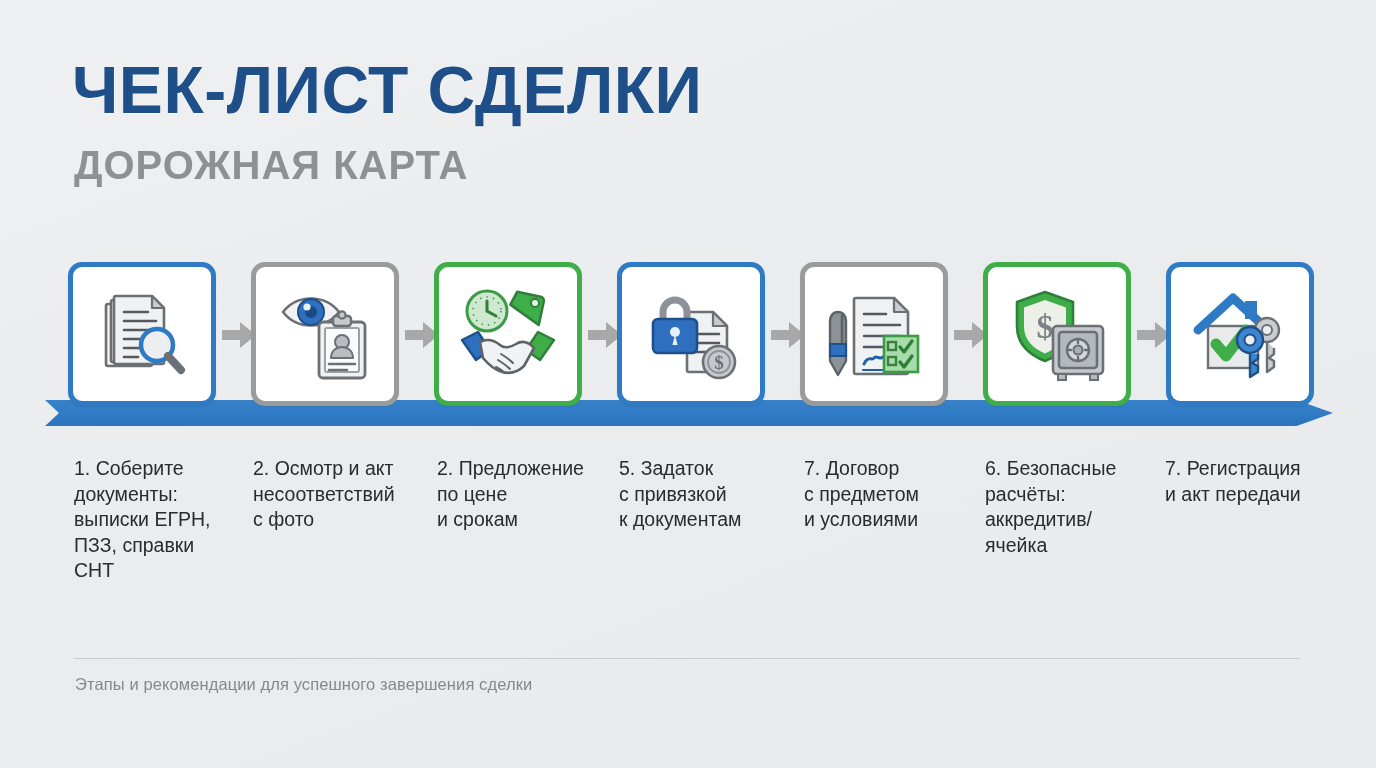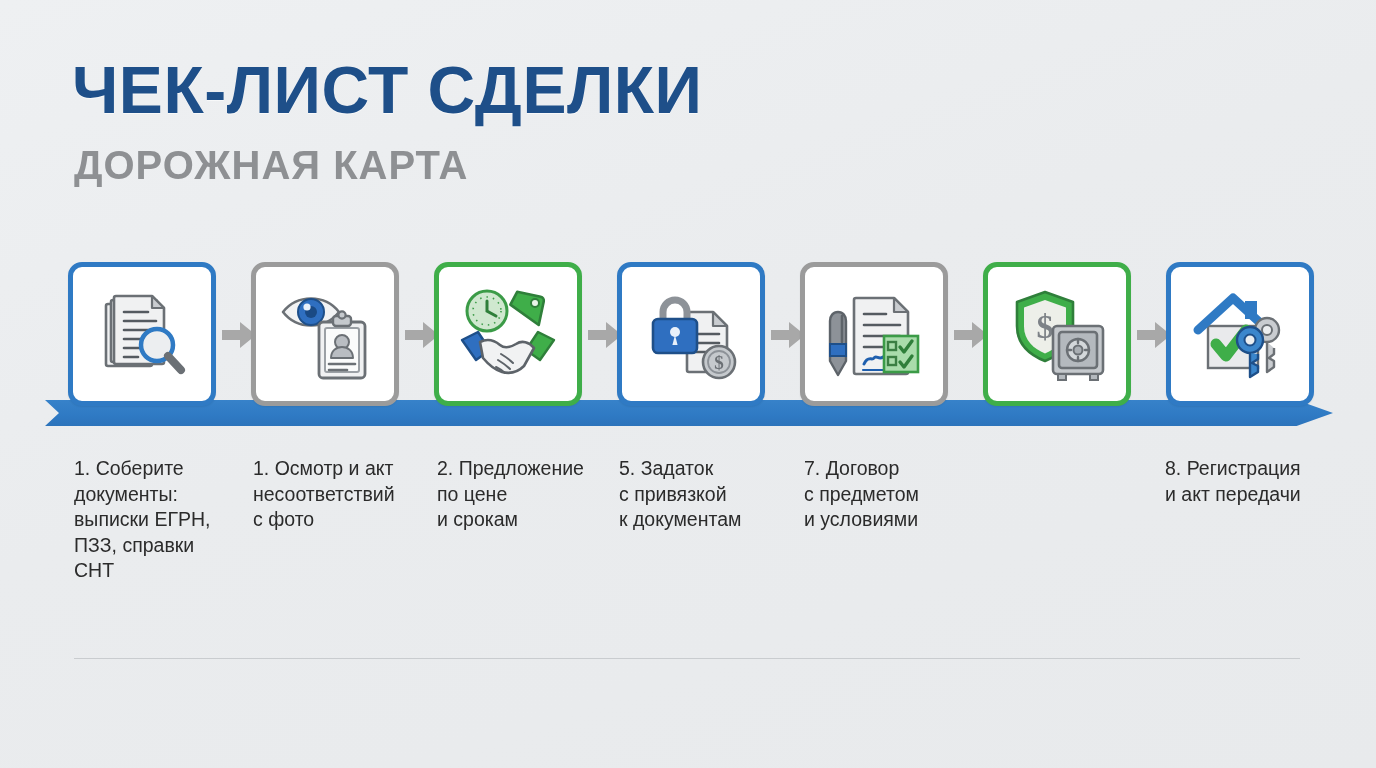--- a/index.html
+++ b/index.html
@@ -338,31 +338,36 @@
     </div>
 
   </div>
 
   <div class="captions">
     <div class="caption" style="left:74px;width:168px">1. Соберите
 документы:
 выписки ЕГРН,
 ПЗЗ, справки
 СНТ</div>
-    <div class="caption" style="left:253px;width:176px">1. Осмотр и акт
+    <div class="caption" style="left:253px;width:176px">2. Осмотр и акт
 несоответствий
 с фото</div>
     <div class="caption" style="left:437px;width:170px">2. Предложение
 по цене
 и срокам</div>
     <div class="caption" style="left:619px;width:178px">5. Задаток
 с привязкой
 к документам</div>
     <div class="caption" style="left:804px;width:172px">7. Договор
 с предметом
 и условиями</div>
-    <div class="caption" style="left:1165px;width:176px">8. Регистрация
+    <div class="caption" style="left:985px;width:172px">6. Безопасные
+расчёты:
+аккредитив/
+ячейка</div>
+    <div class="caption" style="left:1165px;width:176px">7. Регистрация
 и акт передачи</div>
   </div>
 
   <div class="divider"></div>
+  <div class="footnote">Этапы и рекомендации для успешного завершения сделки</div>
 
 </div>
 
 </body></html>

